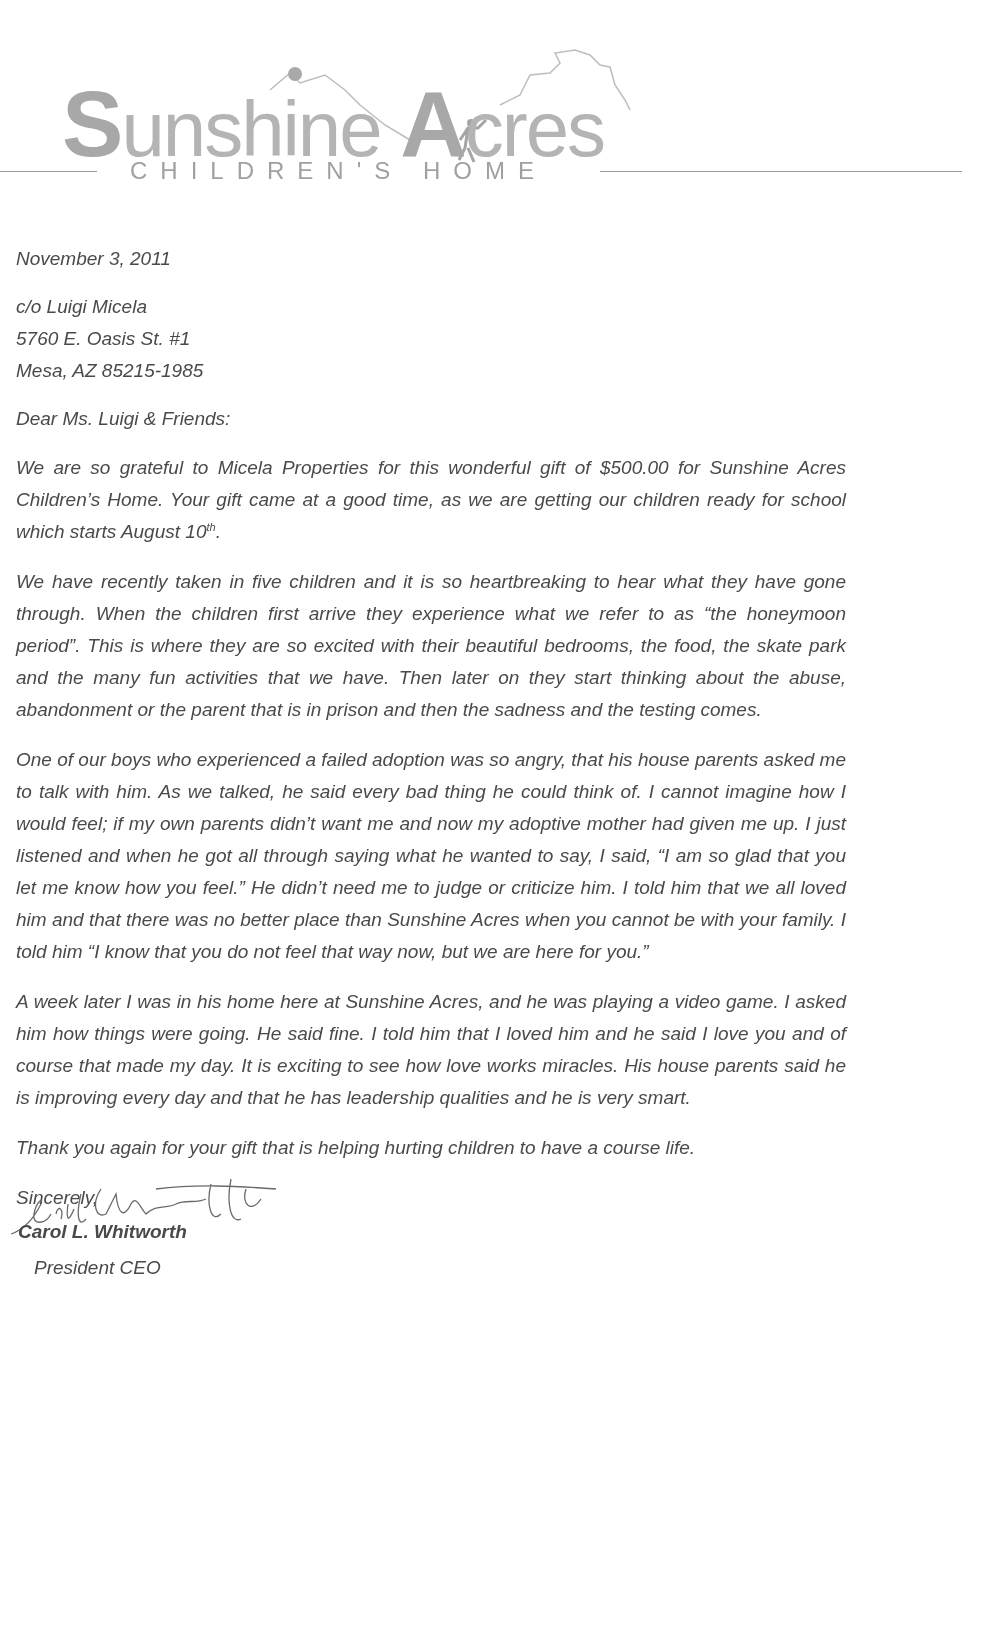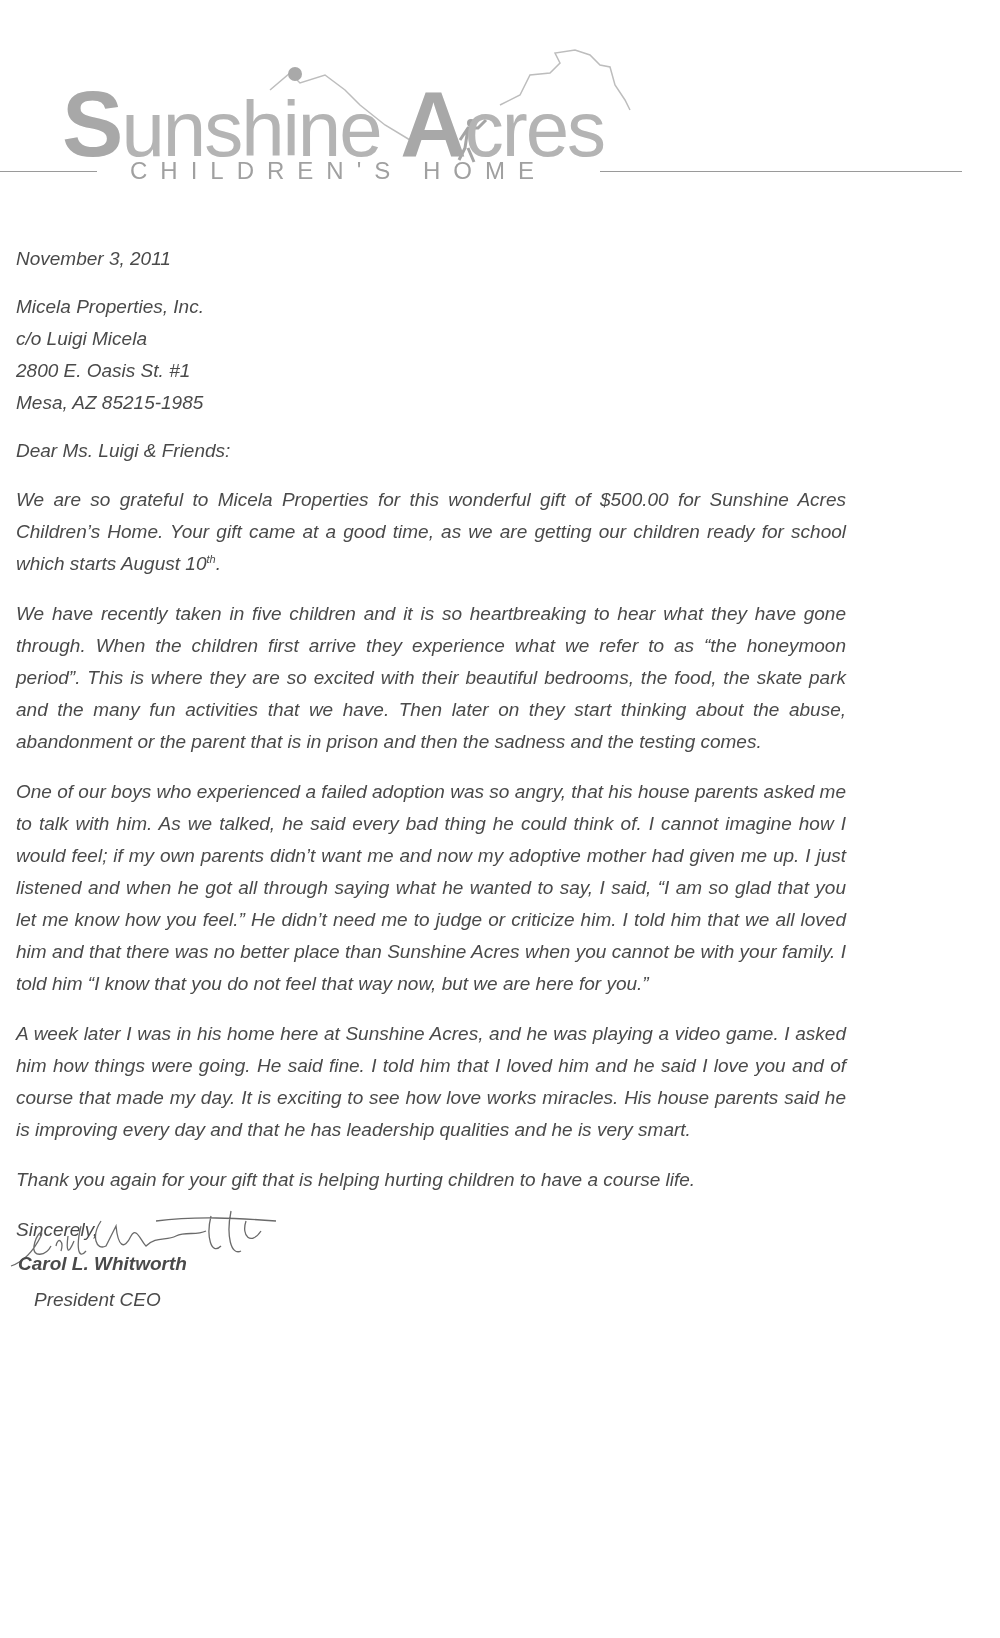--- a/index.html
+++ b/index.html
@@ -65,23 +65,22 @@
       <div class="rule-left"></div>
       <div class="subtitle">CHILDREN'S HOME</div>
       <div class="rule-right"></div>
     </div>
   </div>
 
   <div class="letter">
     <p class="date">November 3, 2011</p>
 
     <p class="address">
-      <span class="address-line">Micela Properties, Inc.</span>
       <span class="address-line">c/o Luigi Micela</span>
-      <span class="address-line">2800 E. Oasis St. #1</span>
+      <span class="address-line">5760 E. Oasis St. #1</span>
       <span class="address-line">Mesa, AZ 85215-1985</span>
     </p>
 
     <p class="salutation">Dear Ms. Luigi &amp; Friends:</p>
 
     <p class="para"><span>We are so grateful to Micela Properties for this wonderful gift of $500.00 for Sunshine Acres Children’s Home.  Your gift came at a good time, as we are getting our children ready for school which starts August 10</span><sup>th</sup><span>.</span></p>
 
     <p class="para">We have recently taken in five children and it is so heartbreaking to hear what they have gone through.  When the children first arrive they experience what we refer to as “the honeymoon period”.  This is where they are so excited with their beautiful bedrooms, the food, the skate park and the many fun activities that we have. Then later on they start thinking about the abuse, abandonment or the parent that is in prison and then the sadness and the testing comes.</p>
 
     <p class="para">One of our boys who experienced a failed adoption was so angry, that his house parents asked me to talk with him.  As we talked, he said every bad thing he could think of.  I cannot imagine how I would feel; if my own parents didn’t want me and now my adoptive mother had given me up.  I just listened and when he got all through saying what he wanted to say, I said, “I am so glad that you let me know how you feel.”  He didn’t need me to judge or criticize him. I told him that we all loved him and that there was no better place than Sunshine Acres when you cannot be with your family.  I told him “I know that you do not feel that way now, but we are here for you.”</p>

